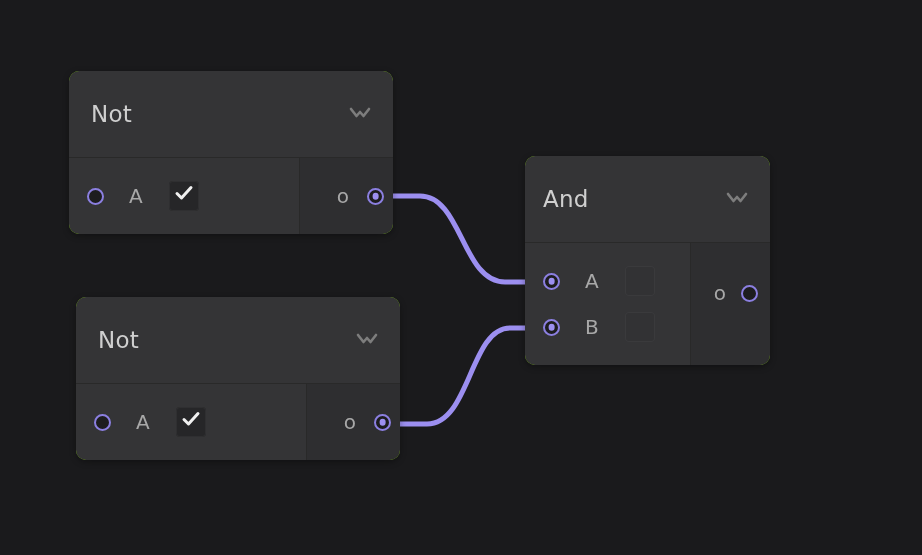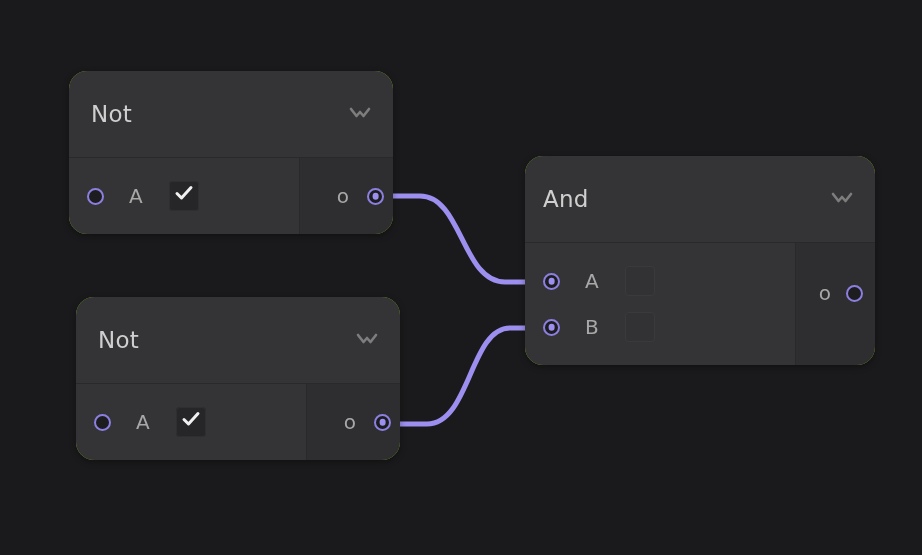--- a/index.html
+++ b/index.html
@@ -23,21 +23,21 @@
     left: 0; top: 0;
     width: 922px; height: 555px;
     pointer-events: none;
     z-index: 1;
   }
 
   
   .node {
     position: absolute;
     z-index: 2;
-    border-radius: 18px;
+    border-radius: 10px;
     background: #84cc16;
     box-shadow: 0 2px 6px rgba(0,0,0,0.35);
     overflow: hidden;
   }
   .node-header {
     display: flex;
     align-items: center;
     justify-content: space-between;
     box-sizing: border-box;
     background: #343436;
@@ -171,21 +171,21 @@
       </div>
       <div class="ports-out" style="width:93px;">
         <div class="port-row out" style="padding:0 9px 0 0; height:76px;">
           <span class="port-label" style="font-size:20px; margin-right:18px;">o</span>
           <span class="port filled" style="width:17px; height:17px;"></span>
         </div>
       </div>
     </div>
   </div>
 
-  <div class="node" style="left:525px; top:156px; width:350px; height:209px;">
+  <div class="node" style="left:525px; top:156px; width:245px; height:209px;">
     <div class="node-header" style="height:87px; padding:0 22px 0 18px;">
       <span class="node-title" style="font-size:23px;">And</span>
       <span class="chevron-icon">
         <svg width="22" height="14" viewBox="0 0 22 14" xmlns="http://www.w3.org/2000/svg">
           <path d="M2 3 L7.5 10 L11 6 L14.5 10 L20 3" fill="none" stroke="#8a8a8a" stroke-width="2.6" stroke-linecap="round" stroke-linejoin="round"></path>
         </svg>
       </span>
     </div>
     <div class="node-body" style="height:122px;">
       <div class="ports-in" style="width:231px;">

